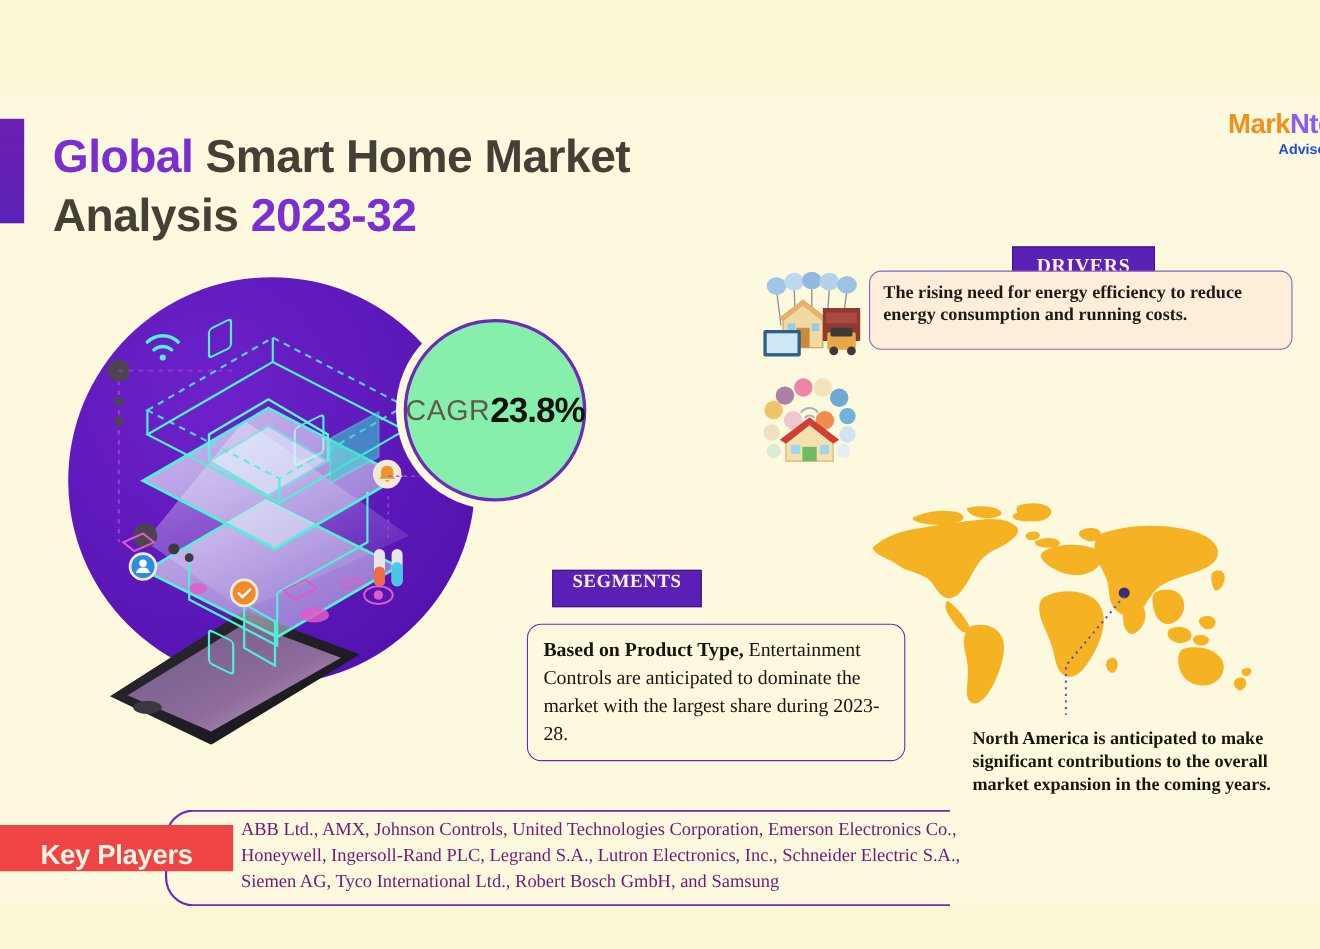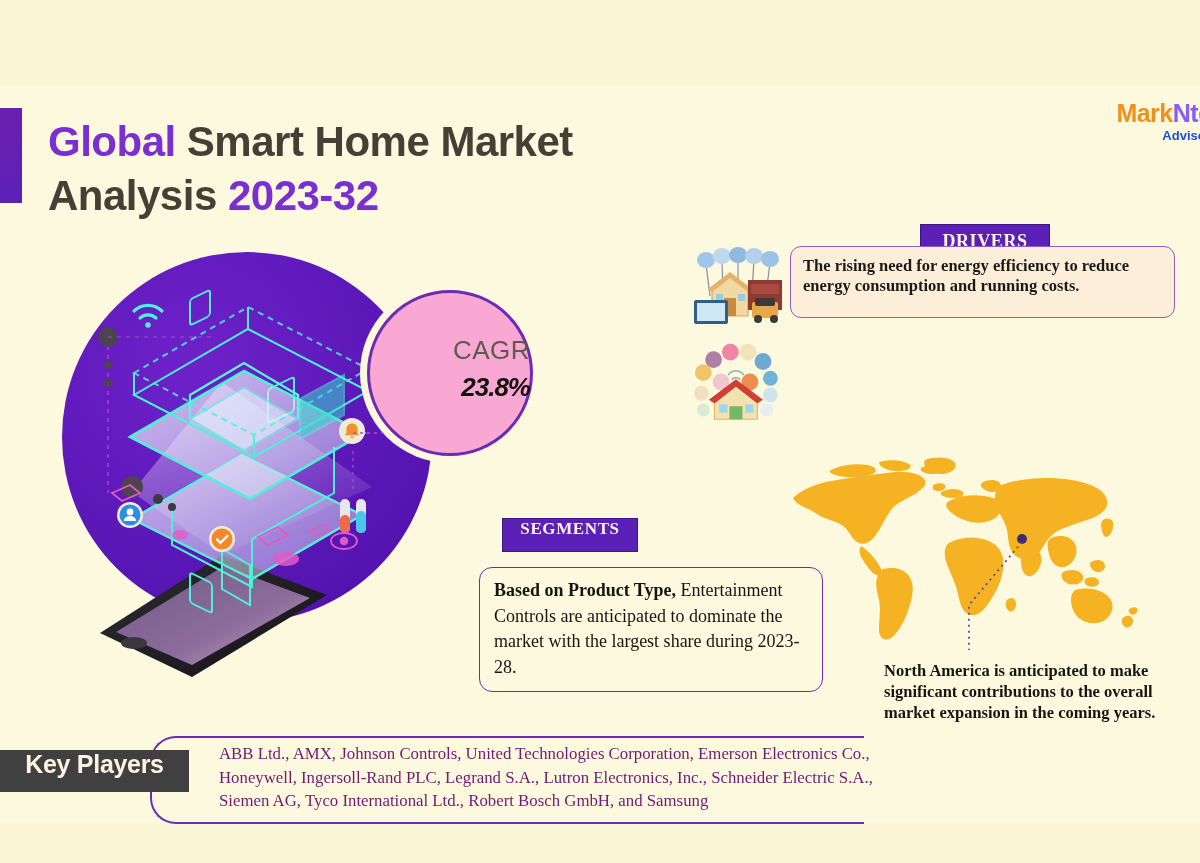--- a/index.html
+++ b/index.html
@@ -49,26 +49,26 @@
   .purple-disc{
     position:absolute;left:0;top:0;width:370px;height:370px;border-radius:50%;
     background:radial-gradient(circle at 35% 30%,#6d22c9 0%,#5b17b8 55%,#4d0fa8 100%);
   }
   .purple-tab{
     position:absolute;left:180px;top:128px;width:180px;height:112px;
     background:#5b17b8;border-radius:0 10px 10px 0;
   }
   .cagr-circle{
     position:absolute;left:305px;top:38px;width:160px;height:160px;border-radius:50%;
-    background:#f9a8d4;border:3px solid #6d2bb5;
+    background:#86efac;border:3px solid #6d2bb5;
     box-shadow:0 0 0 7px #fdf9de;
-    display:flex;flex-direction:column;align-items:flex-end;justify-content:center;
+    display:flex;flex-direction:row;align-items:center;justify-content:center;
   }
   .cagr-label{font-size:26px;color:#5f5a4c;letter-spacing:0.5px;line-height:28px;}
-  .cagr-value{font-size:26px;font-weight:700;color:#14120f;line-height:46px;letter-spacing:-1px;font-style:italic;}
+  .cagr-value{font-size:32px;font-weight:700;color:#14120f;line-height:46px;letter-spacing:-1px;}
 
   
   .house-svg{position:absolute;left:10px;top:35px;}
 
   
   .drivers-head{
     position:absolute;left:920px;top:224px;width:128px;height:33px;
     background:#5b21b6;border:1px solid #3f1483;
     display:flex;align-items:center;justify-content:center;
   }
@@ -117,22 +117,22 @@
   }
 
   
   .kp-box{
     position:absolute;left:150px;top:736px;width:712px;height:84px;
     border-top:2.4px solid #6d2bb5;border-bottom:2.4px solid #6d2bb5;
     border-left:2.4px solid #6d2bb5;
     border-radius:26px 0 0 26px;
   }
   .kp-tag{
-    position:absolute;left:0;top:750px;width:189px;height:42px;
-    background:#404040;display:flex;align-items:flex-start;justify-content:center;
+    position:absolute;left:0;top:750px;width:212px;height:42px;
+    background:#ef4444;display:flex;align-items:flex-end;justify-content:center;
   }
   .kp-tag span{
     color:#fdf3e2;font-size:25px;font-weight:700;letter-spacing:-0.3px;
   }
   .kp-text{
     position:absolute;left:219px;top:742px;width:690px;
     font-family:"Liberation Serif",serif;
     font-size:16.8px;line-height:23.5px;color:#701a75;
   }
 </style>

